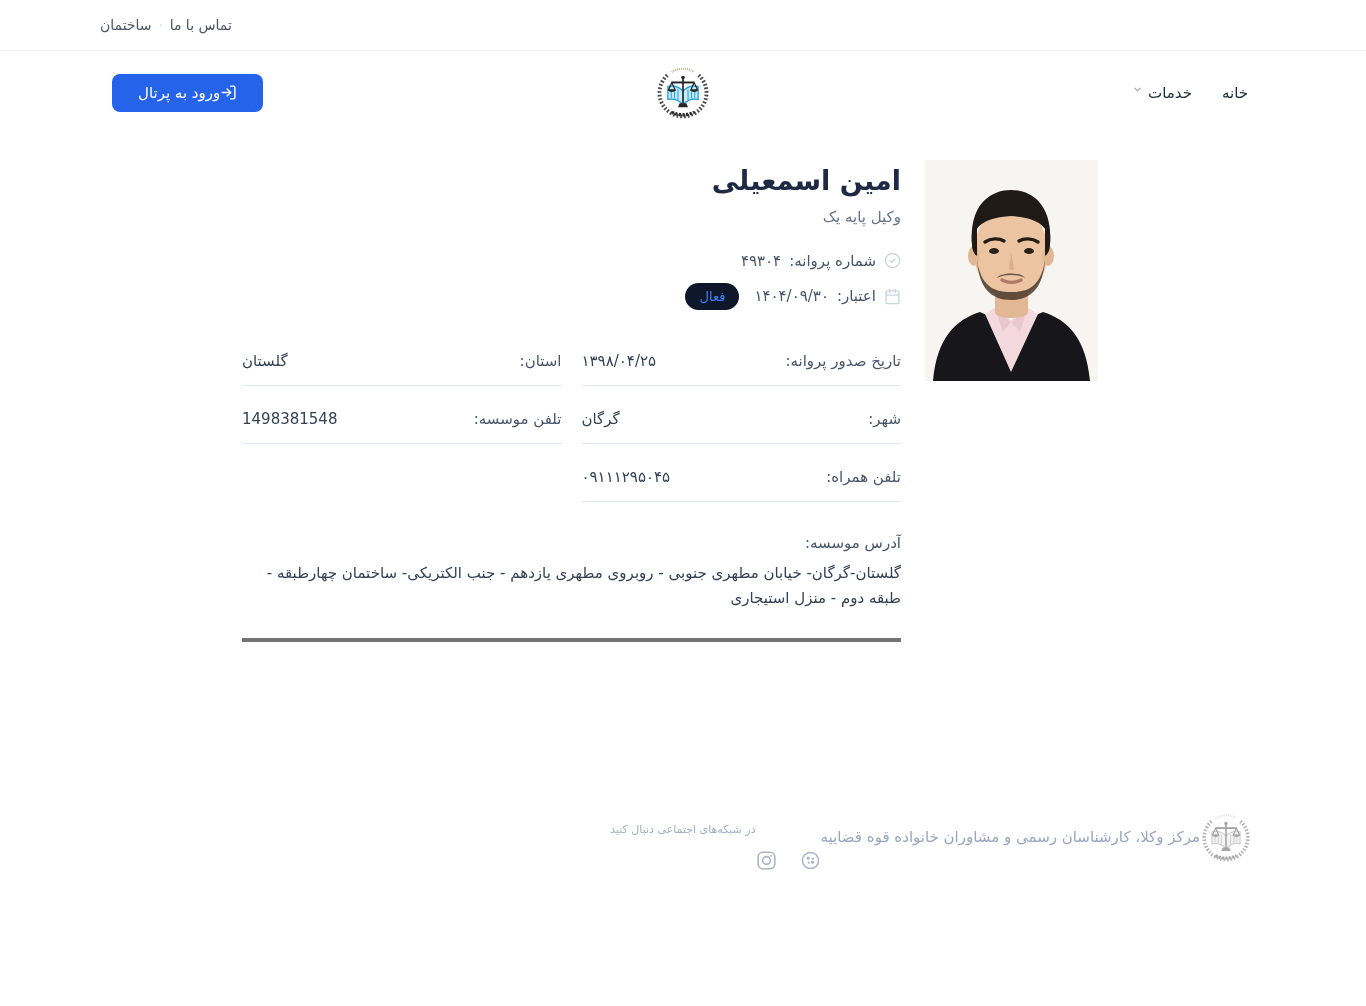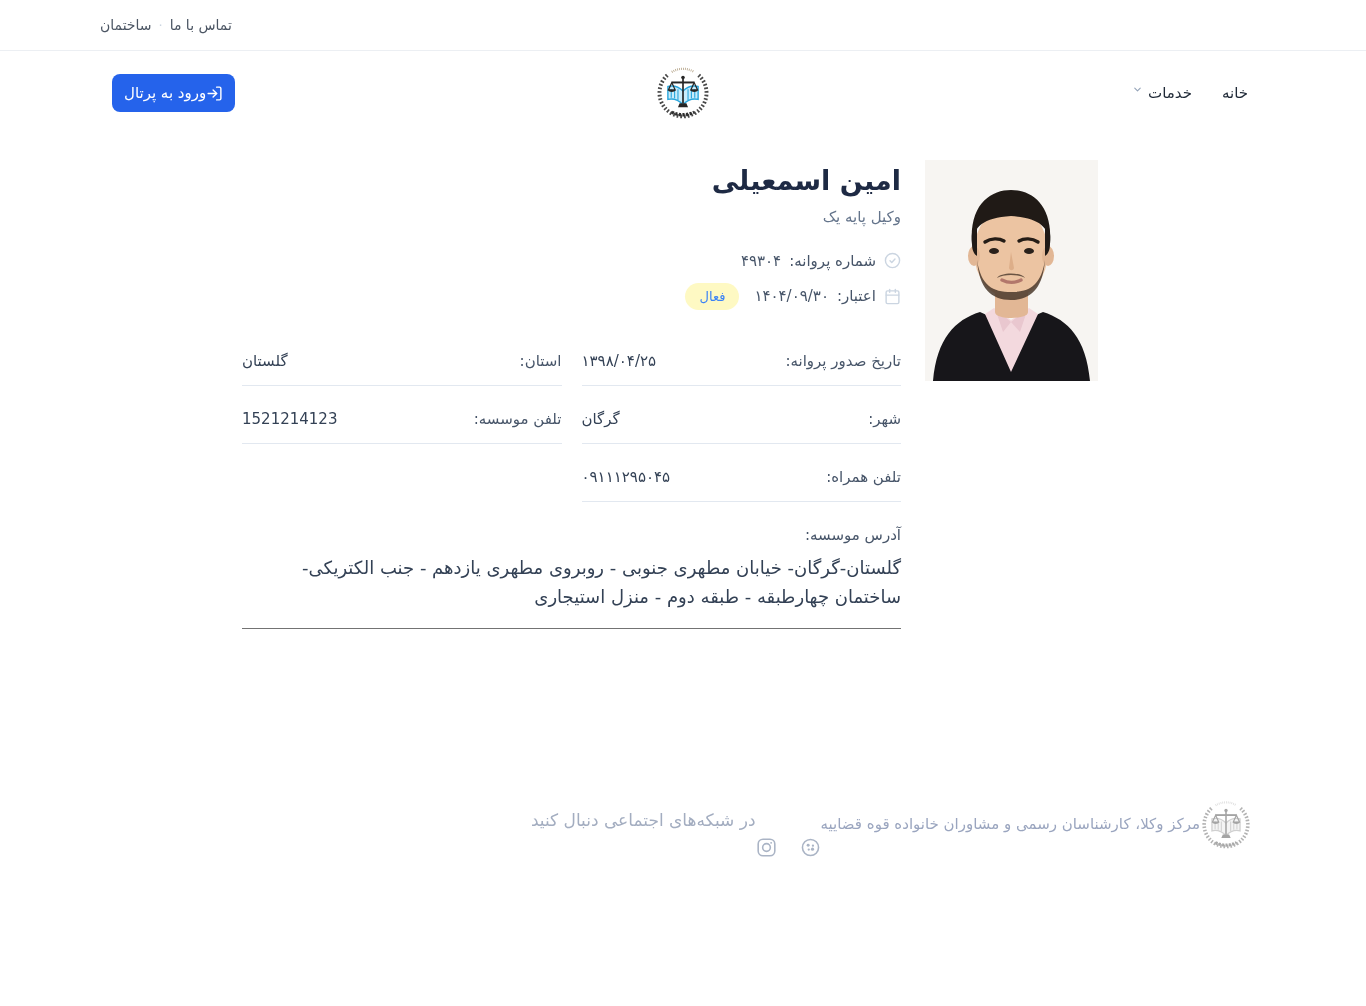--- a/index.html
+++ b/index.html
@@ -23,23 +23,23 @@
     display:flex; align-items:center; justify-content:space-between;
     padding:0 118px 0 112px;
   }
   .nav { display:flex; align-items:center; gap:30px; font-size:15px; color:#1f2937; }
   .nav-item { display:flex; align-items:flex-start; gap:5px; cursor:pointer; }
   .nav-item svg { stroke:#94a3b8; }
   .logo-center {
     position:absolute; left:50%; top:50%; transform:translate(-50%,-50%);
   }
   .btn-login {
-    display:flex; align-items:flex-end; 
+    display:flex; align-items:flex-start; 
     background:#2563eb; color:#fff; border:none; border-radius:8px;
-    padding:10px 12px; font-size:15px; cursor:pointer;
+    padding:10px 26px; font-size:15px; cursor:pointer;
     font-family:inherit;
   }
   
   .profile-wrap { padding:25px 268px 0 242px; }
   .profile { display:flex; gap:24px; }
   .photo-box { width:173px; height:221px; flex:0 0 173px; overflow:hidden; }
   .info { flex:1; }
   .name { font-size:27px; font-weight:bold; color:#1e2a44; line-height:1.25; padding-top:4px; }
   .subtitle { font-size:15px; color:#64748b; margin-top:10px; }
   .lic-rows { margin-top:26px; display:flex; flex-direction:column; gap:13px; }
@@ -55,34 +55,34 @@
     display:grid; grid-template-columns:1fr 1fr; column-gap:20px; row-gap:24px;
   }
   .field {
     display:flex; justify-content:space-between; align-items:baseline;
     padding-bottom:15px; border-bottom:1px solid #e2e8f0;
     font-size:15px;
   }
   .field .lbl { color:#475569; }
   .field .val { color:#334155; }
   .field.empty { border-bottom:none; }
-  .address { margin-top:24px; padding-bottom:16px; border-bottom:1px solid #737373; }
+  .address { margin-top:32px; padding-bottom:28px; border-bottom:4px solid #737373; }
   .address .lbl { font-size:15px; color:#475569; }
-  .address .val { font-size:18px; color:#334155; margin-top:9px; line-height:1.65; }
+  .address .val { font-size:15px; color:#334155; margin-top:9px; line-height:1.65; }
   
   .footer {
     margin-top:168px; padding:0 114px;
     display:flex; flex-direction:row; align-items:flex-start; 
   }
   .footer-logo { filter:grayscale(1) opacity(0.42); }
   .footer-org { margin-top:18px; font-size:15px; color:#9aa5bf; }
   .socials { margin-top:40px; display:flex; align-items:center; gap:23px; }
   .socials .sicon { cursor:pointer; display:flex; }
   .socials svg { stroke:#aab4c5; }
-  .footer-caption { margin-top:13px; font-size:17px; color:#a3adc0; }
+  .footer-caption { margin-top:13px; font-size:11px; color:#a3adc0; }
 </style>
 </head>
 <body>
 
 <svg width="0" height="0" style="position:absolute">
   <defs>
     <g id="emblem">
 
       <path d="M22 22 A42 42 0 1 0 78 22" fill="none" stroke="#474747" stroke-width="7" stroke-dasharray="3 3.4"></path>
       <path d="M30 88 Q50 97 70 88" fill="none" stroke="#2f2f2f" stroke-width="6" stroke-dasharray="4 2.5"></path>
@@ -191,40 +191,40 @@
         </div>
         <div class="lic-row">
           <svg width="17" height="17" viewBox="0 0 24 24" fill="none" stroke-width="2" stroke-linecap="round" stroke-linejoin="round">
               <rect x="3" y="4" width="18" height="18" rx="2"></rect>
               <line x1="16" y1="2" x2="16" y2="6"></line>
               <line x1="8" y1="2" x2="8" y2="6"></line>
               <line x1="3" y1="10" x2="21" y2="10"></line>
             </svg>
           <span>اعتبار:</span>
           <span>۱۴۰۴/۰۹/۳۰</span>
-          <span class="badge" style="background: #fef9c3; color: rgb(59, 130, 246);">فعال</span>
+          <span class="badge" style="background: #0f172a; color: rgb(59, 130, 246);">فعال</span>
         </div>
       </div>
 
       <div class="fields">
         <div class="field">
           <span class="lbl">تاریخ صدور پروانه:</span>
           <span class="val">۱۳۹۸/۰۴/۲۵</span>
         </div>
         <div class="field">
           <span class="lbl">استان:</span>
           <span class="val">گلستان</span>
         </div>
         <div class="field">
           <span class="lbl">شهر:</span>
           <span class="val">گرگان</span>
         </div>
         <div class="field">
           <span class="lbl">تلفن موسسه:</span>
-          <span class="val">1521214123</span>
+          <span class="val">1498381548</span>
         </div>
         <div class="field">
           <span class="lbl">تلفن همراه:</span>
           <span class="val">۰۹۱۱۱۲۹۵۰۴۵</span>
         </div>
         <div class="field empty"></div>
       </div>
 
       <div class="address">
         <div class="lbl">آدرس موسسه:</div>

